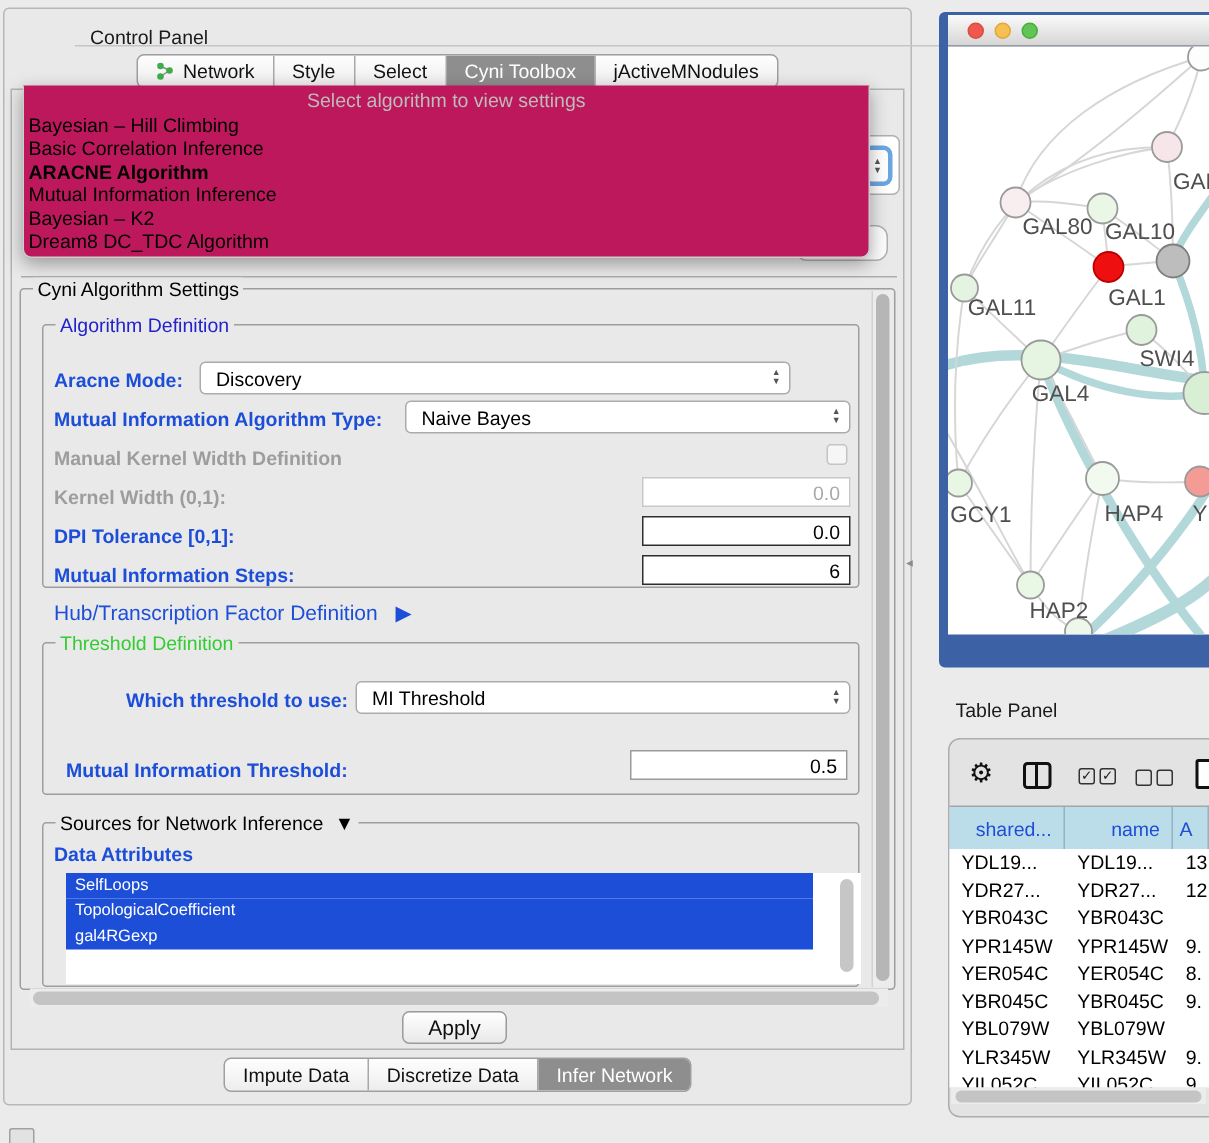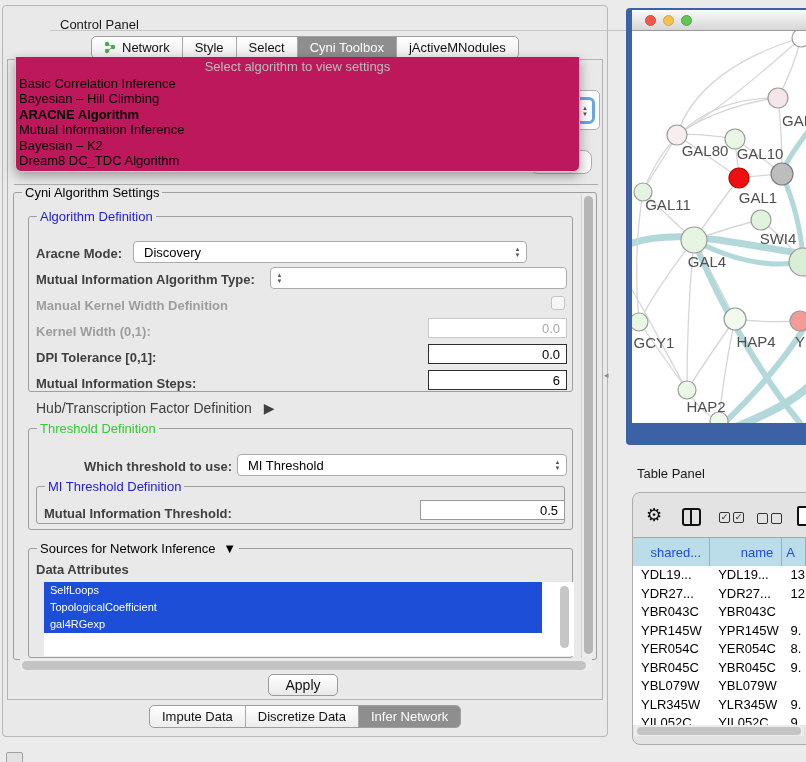--- a/index.html
+++ b/index.html
@@ -25,21 +25,21 @@
   .seg.sel { background:#8e8e8e; color:#fff; }
 
   
   .content-box { left:7px; top:59px; width:596px; height:641px; border:1px solid #b3b3b3;
     background:#e9e9e9; }
   .hline { left:13px; top:183px; width:584px; height:1px; background:#adadad; }
 
   .group { position:absolute; border:1px solid #9e9e9e; border-radius:3px; }
   .group-label { position:absolute; top:-8px; left:8px; background:#e9e9e9; padding:0 3px;
     font-size:13px; white-space:nowrap; }
-  .lbl { position:absolute; font-size:13px; color:#404040; white-space:nowrap; }
+  .lbl { position:absolute; font-size:13px; color:#1d4ed8; white-space:nowrap; }
   .bold { font-weight:bold; }
   .dis { color:#9d9d9d; }
 
   .combo { position:absolute; background:#fff; border:1px solid #ababab; border-radius:4px;
     font-size:13px; display:flex; align-items:stretch; height:22px; }
   .combo .val { flex:1; padding:3px 0 0 10px; color:#000; }
   .combo .spin { width:17px; display:flex; flex-direction:column; align-items:center;
     justify-content:center; color:#555; font-size:6px; line-height:6px; }
 
   .field { position:absolute; background:#fff; border:1px solid #2e2e2e; font-size:13px;
@@ -169,20 +169,21 @@
   <div class="combo" style="left:133px; top:241px; width:394px;justify-content:space-between;">
     <span class="val">Discovery</span>
     <span class="spin">
         <span>▲</span>
         <span>▼</span>
       </span>
   </div>
 
   <span class="lbl bold" style="left:36px; top:272px;">Mutual Information Algorithm Type:</span>
   <div class="combo" style="left:270px; top:267px; width:297px;">
+    <span class="val">Naive Bayes</span>
     <span class="spin">
         <span>▲</span>
         <span>▼</span>
       </span>
   </div>
 
   <span class="lbl bold dis" style="left:36px; top:298px;">Manual Kernel Width Definition</span>
   <div class="checkbox" style="left:551px; top:296px;"></div>
 
   <span class="lbl bold dis" style="left:36px; top:324px;">Kernel Width (0,1):</span>
@@ -205,23 +206,20 @@
 
   <span class="lbl bold" style="left:84px; top:459px;">Which threshold to use:</span>
   <div class="combo" style="left:237px; top:454px; width:330px;">
     <span class="val">MI Threshold</span>
     <span class="spin">
         <span>▲</span>
         <span>▼</span>
       </span>
   </div>
 
-  <div class="group" style="left:36px; top:486px; width:529px; height:38px;">
-    <span class="group-label" style="color:#2222cc;">MI Threshold Definition</span>
-  </div>
   <span class="lbl bold" style="left:44px; top:506px;">Mutual Information Threshold:</span>
   <div class="field" style="left:420px; top:500px; width:145px; border-color:#9a9a9a;">0.5</div>
 
   <div class="group" style="left:28px; top:548px; width:545px; height:110px;">
     <span class="group-label">
       <span>Sources for Network Inference</span>
       <span style="margin-left:4px;">▼</span>
     </span>
   </div>
   <span class="lbl bold" style="left:36px; top:562px;">Data Attributes</span>
@@ -248,22 +246,22 @@
         <span>Discretize Data</span>
       </div>
     <div class="seg sel">
         <span>Infer Network</span>
       </div>
   </div>
 
   <div class="abs popup">
     <div class="prompt">Select algorithm to view settings</div>
     <div id="popup-items">
+        <div class="item">Bayesian – Hill Climbing</div>
         <div class="item">Basic Correlation Inference</div>
-        <div class="item">Bayesian – Hill Climbing</div>
         <div class="item bold">ARACNE Algorithm</div>
         <div class="item">Mutual Information Inference</div>
         <div class="item">Bayesian – K2</div>
         <div class="item">Dream8 DC_TDC Algorithm</div>
       </div>
   </div>
 
   <div class="abs splitter">◂</div>
 
   <div class="abs net-frame"></div>

